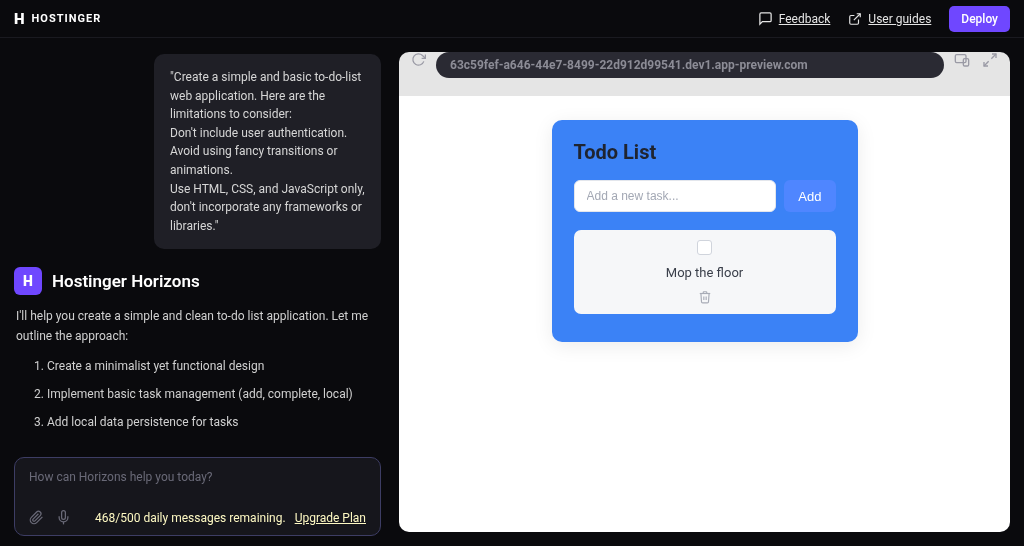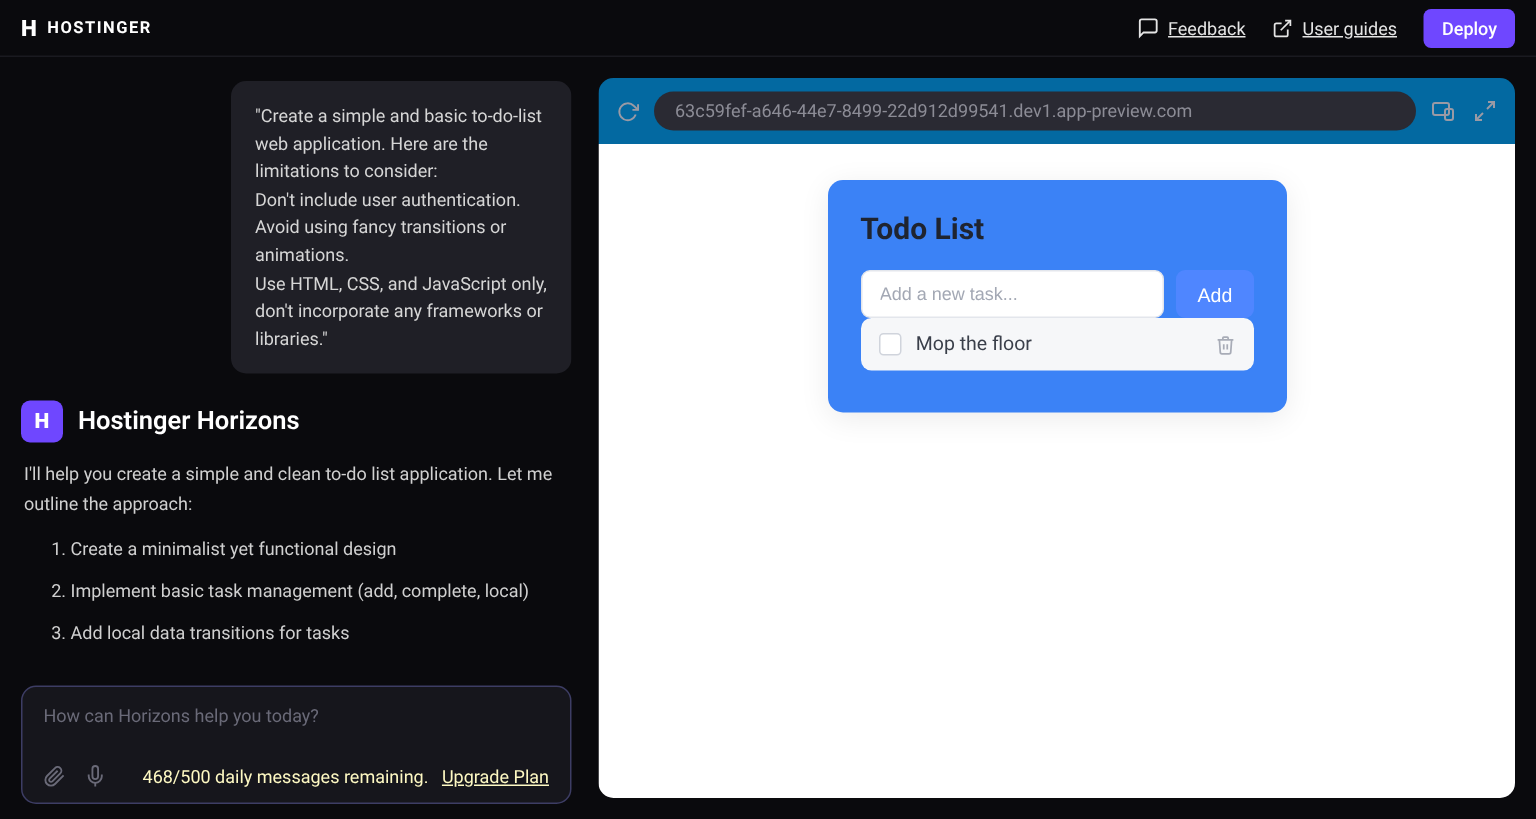--- a/index.html
+++ b/index.html
@@ -57,51 +57,52 @@
     .input-icons { display: flex; gap: 12px; color: #6a6a78; }
     .quota { color: #fef9c3; font-size: 12px; }
     .quota .upg { text-decoration: underline; cursor: pointer; margin-left: 6px; }
     .preview-col {
       flex: 1; padding: 14px 14px 14px 4px; display: flex; flex-direction: column;
     }
     .preview-frame {
       background: #0f0f14; border-radius: 10px; flex: 1; display: flex; flex-direction: column; overflow: hidden;
     }
     .url-bar {
-      height: 44px; background: #0369a1; display: flex; align-items: center; gap: 10px;
+      height: 44px; background: #e5e5e5; display: flex; align-items: flex-start; gap: 10px;
       padding: 0 12px;
+      font-weight: bold;
     }
     .reload-btn { color: #9a9aa5; cursor: pointer; }
     .url-field {
       flex: 1; background: #2a2a33; border-radius: 14px; padding: 6px 14px;
       color: #8c8c96; font-size: 12px; height: 26px; display:flex; align-items:center;
     }
     .url-right { display: flex; gap: 12px; color: #9a9aa5; }
     .preview-body {
       flex: 1; background: #fff; display: flex; align-items: flex-start; justify-content: center;
       padding-top: 24px;
     }
     .todo-card {
       width: 306px; background: #3b82f6; border-radius: 10px;
       box-shadow: 0 4px 20px rgba(0,0,0,0.08); padding: 20px 22px 18px 22px;
     }
     .todo-title { font-size: 20px; font-weight: 700; color: #1f2430; margin-bottom: 16px; }
-    .todo-add-row { display: flex; gap: 8px; }
+    .todo-add-row { display: flex; gap: 8px; margin-bottom: 18px; }
     .todo-input {
       flex: 1; border: 1px solid #e3e6ec; border-radius: 6px; padding: 8px 12px;
       font-size: 12px; color: #333; outline: none;
     }
     .todo-input::placeholder { color: #a3a8b4; }
     .todo-add-btn {
       background: #4f86ff; color: #fff; border: none; border-radius: 6px;
       padding: 0 14px; font-size: 13px; cursor: pointer;
     }
     .todo-item {
       display: flex; align-items: center; gap: 10px; background: #f6f7f9;
-      border-radius: 7px; padding: 10px 12px; margin-bottom: 10px;
+      border-radius: 7px; padding: 10px 12px; margin-bottom: 10px; flex-direction: column;
     }
     .todo-check {
       width: 15px; height: 15px; border: 1.5px solid #d0d4dc; border-radius: 3px; cursor: pointer; background:#fff;
     }
     .todo-text { flex: 1; color: #3a3f4a; font-size: 13px; }
     .todo-del { color: #a8acb7; cursor: pointer; }
     svg { display: block; }
   </style>
 </head>
 <body>
@@ -150,21 +151,21 @@
       <div class="assistant-header">
         <div class="assistant-icon">H</div>
         <div class="assistant-name">Hostinger Horizons</div>
       </div>
 
       <div class="assistant-body">
         <div>I'll help you create a simple and clean to-do list application. Let me outline the approach:</div>
         <ol>
           <li>Create a minimalist yet functional design</li>
           <li>Implement basic task management (add, complete, local)</li>
-          <li>Add local data transitions for tasks</li>
+          <li>Add local data persistence for tasks</li>
           <li>Keep the interface straightforward and user-friendly</li>
         </ol>
 
       </div>
     </div>
 
     <div class="input-box">
       <div class="input-placeholder">How can Horizons help you today?</div>
       <div class="input-bottom">
         <div class="input-icons">

